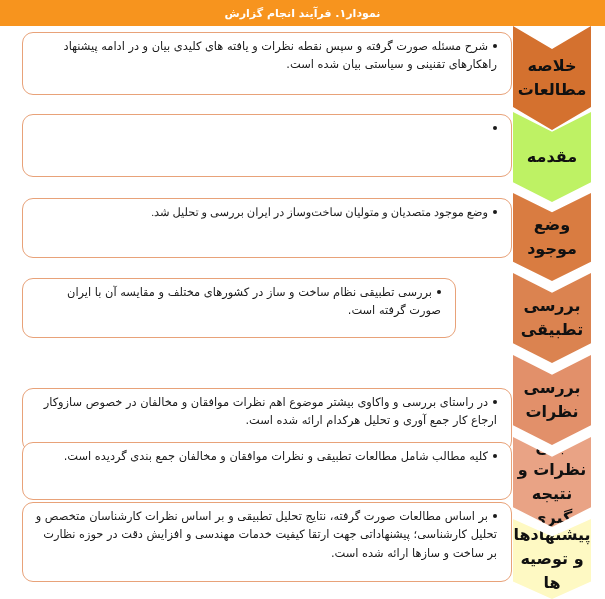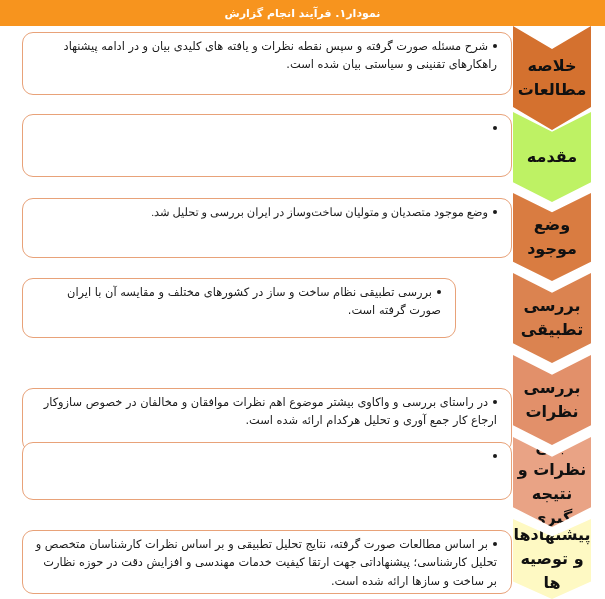--- a/index.html
+++ b/index.html
@@ -168,32 +168,32 @@
     <div class="chev" style="top:329px; height:90px; background:#E2906A;">
       <div class="chev-label">
         <span>بررسی</span><br>
         <span>نظرات</span>
       </div>
     </div>
   </div>
 
   <div class="row">
     <div class="desc-box" style="top:416px; height:58px; width:490px;">
-      <div class="desc-text"><span class="bullet-dot"></span></div>
+      <div class="desc-text"><span class="bullet-dot"></span><span>کلیه مطالب شامل مطالعات تطبیقی و نظرات موافقان و مخالفان جمع بندی گردیده است.</span></div>
     </div>
     <div class="chev" style="top:411px; height:90px; background:#E9A385;">
       <div class="chev-label">
         <span>جمع نظرات و</span><br>
         <span>نتیجه گیری</span>
       </div>
     </div>
   </div>
 
   <div class="row">
-    <div class="desc-box" style="top:504px; height:64px; width:490px;">
+    <div class="desc-box" style="top:476px; height:80px; width:490px;">
       <div class="desc-text"><span class="bullet-dot"></span><span>بر اساس مطالعات صورت گرفته، نتایج تحلیل تطبیقی و بر اساس نظرات کارشناسان متخصص و تحلیل کارشناسی؛ پیشنهاداتی جهت ارتقا کیفیت خدمات مهندسی و افزایش دقت در حوزه نظارت بر ساخت و سازها ارائه شده است.</span></div>
     </div>
     <div class="chev" style="top:493px; height:80px; background:#fef9c3;">
       <div class="chev-label">
         <span>پیشنهادها</span><br>
         <span>و توصیه ها</span>
       </div>
     </div>
   </div>
 

